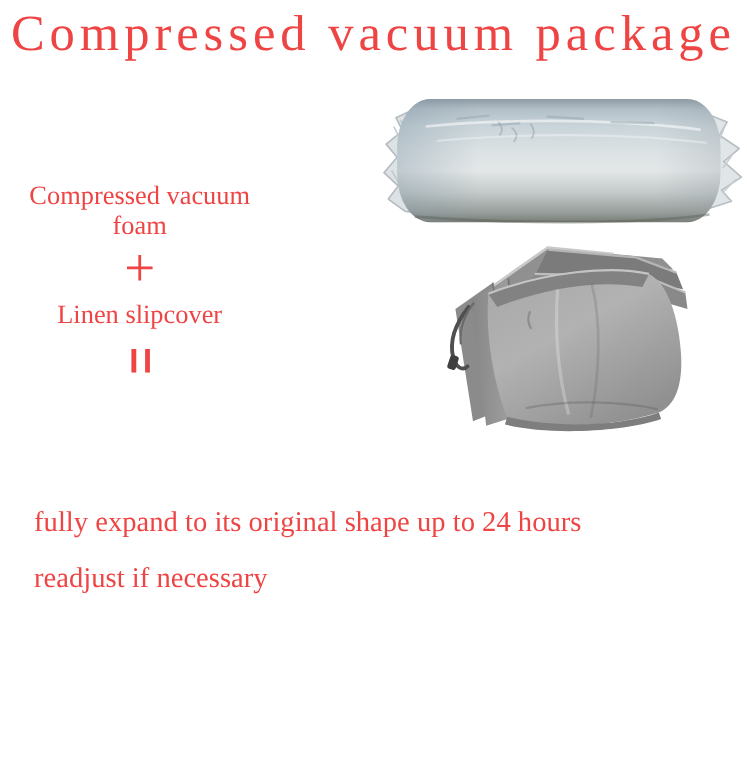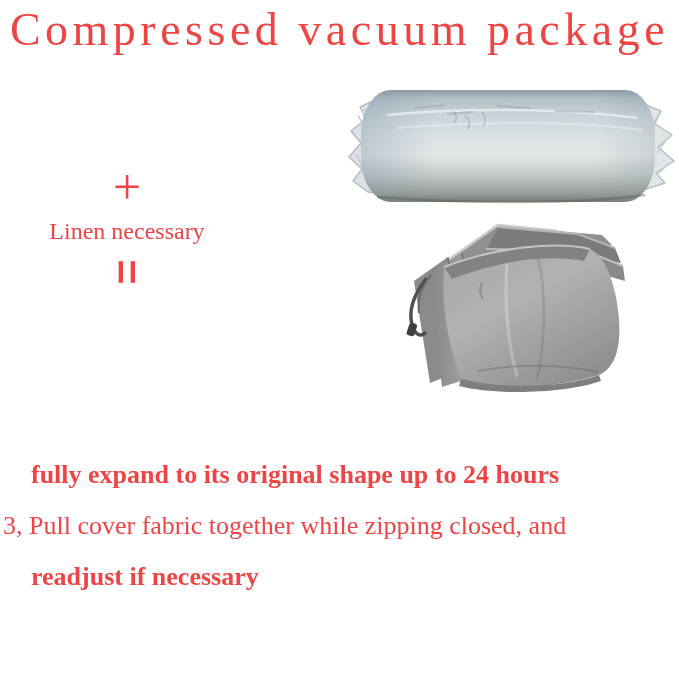--- a/index.html
+++ b/index.html
@@ -45,32 +45,33 @@
   .roll-img { position: absolute; left: 345px; top: 85px; }
   .cover-img { position: absolute; left: 386px; top: 221px; }
   .instructions {
     position: absolute;
     left: 3px; top: 449px;
     width: 672px;
     font-size: 26px;
     line-height: 51px;
   }
   .instr-line { white-space: nowrap; }
-  .instr-line.cont { padding-left: 28px; font-weight: bold; }
+  .instr-line.cont { padding-left: 28px; }
 </style>
 </head>
 <body>
 
 <div class="page">
 
   <h1 class="title">Compressed vacuum package</h1>
 
   <div class="formula">
+    <div class="f-item">Compressed vacuum foam</div>
     <div class="f-plus">+</div>
-    <div class="f-item f-item2">Linen necessary</div>
+    <div class="f-item f-item2">Linen slipcover</div>
     <div class="f-eq-wrap"><span class="f-eq">=</span></div>
   </div>
 
   <svg class="roll-img" width="332" height="122" viewBox="0 0 332 122" aria-hidden="true">
     <defs>
       <linearGradient id="rollV" x1="0" y1="0" x2="0" y2="1">
         <stop offset="0" stop-color="#8e9ba5"></stop>
         <stop offset="0.08" stop-color="#b2bfc7"></stop>
         <stop offset="0.22" stop-color="#c9d4d9"></stop>
         <stop offset="0.42" stop-color="#dce2e4"></stop>
@@ -149,17 +150,16 @@
     <path d="M121,42 C118,82 122,122 131,156" stroke="#ffffff" stroke-opacity="0.25" stroke-width="3" fill="none"></path>
     <path d="M152,37 C161,72 159,122 151,159" stroke="#5a5a5a" stroke-opacity="0.22" stroke-width="2.5" fill="none"></path>
     <path d="M92,150 C132,142 180,144 212,151" stroke="#505050" stroke-opacity="0.28" stroke-width="2" fill="none"></path>
     <path d="M96,62 Q92,70 97,78" stroke="#6d6d6d" stroke-opacity="0.5" stroke-width="2" fill="none"></path>
 
     <path d="M75,158 C120,169 180,166 213,154 L215,160 C180,172 112,175 73,165 Z" fill="#7e7e7e"></path>
   </svg>
 
   <div class="instructions">
     <div class="instr-line cont">fully expand to its original shape up to 24 hours</div>
-    <div class="instr-line">3, Pull cover fabric together while zipping closed, and</div>
     <div class="instr-line cont">readjust if necessary</div>
   </div>
 
 </div>
 
 </body></html>

